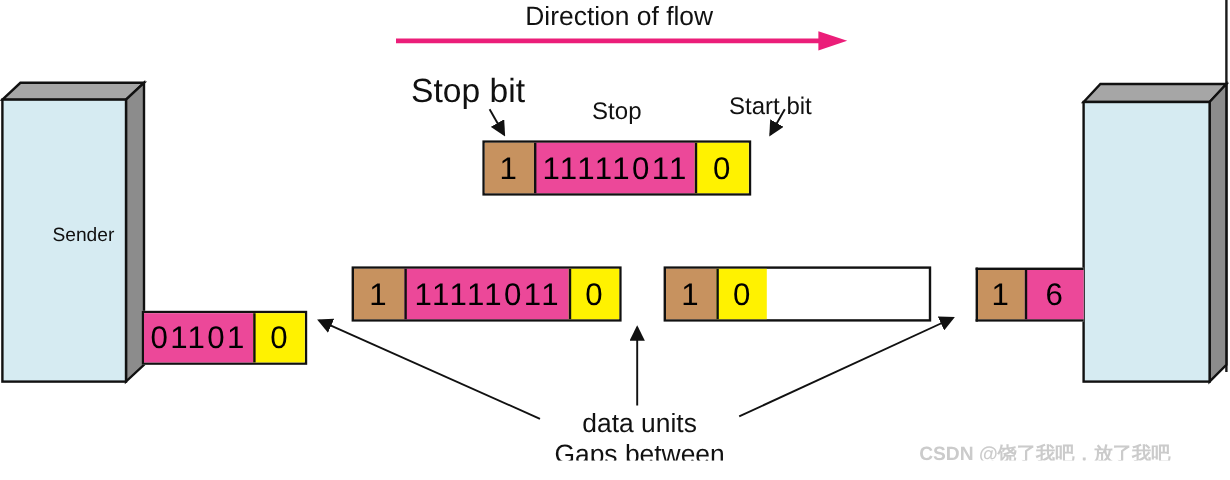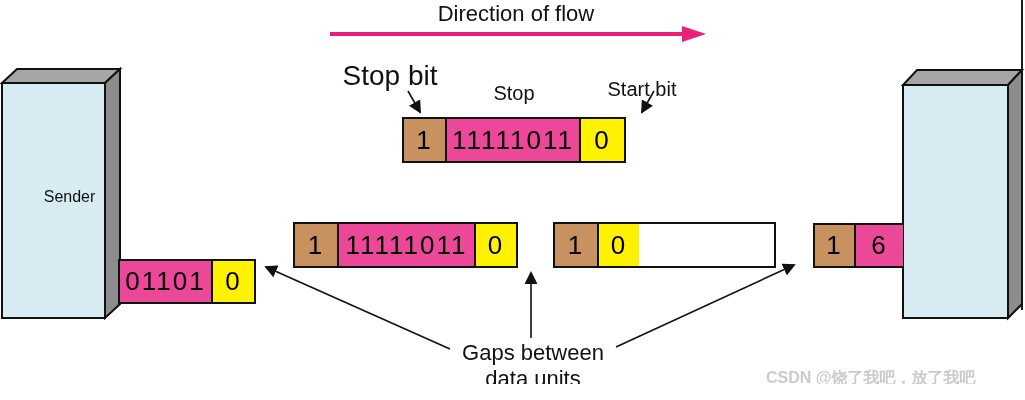--- a/index.html
+++ b/index.html
@@ -101,22 +101,22 @@
     <line x1="531" y1="338" x2="531" y2="273" stroke="#111" stroke-width="1.6" marker-end="url(#ah)"></line>
     <line x1="616" y1="347" x2="794" y2="265" stroke="#111" stroke-width="1.6" marker-end="url(#ah)"></line>
   </svg>
 
   <div class="label lbl-direction">Direction of flow</div>
   <div class="label lbl-stopbit">Stop bit</div>
   <div class="label lbl-data">Stop</div>
   <div class="label lbl-startbit">Start bit</div>
   <div class="label lbl-sender">Sender</div>
   <div class="label lbl-gaps">
+    <div>data units</div>
     <div>Gaps between</div>
-    <div>data units</div>
   </div>
 
   <div class="frame frame-top">
     <div class="cell stop" style="width:41px">1</div>
     <div class="cell data">11111011</div>
     <div class="cell start" style="width:45px">0</div>
   </div>
 
   <div class="frame frame-1">
     <div class="cell data">01101</div>

